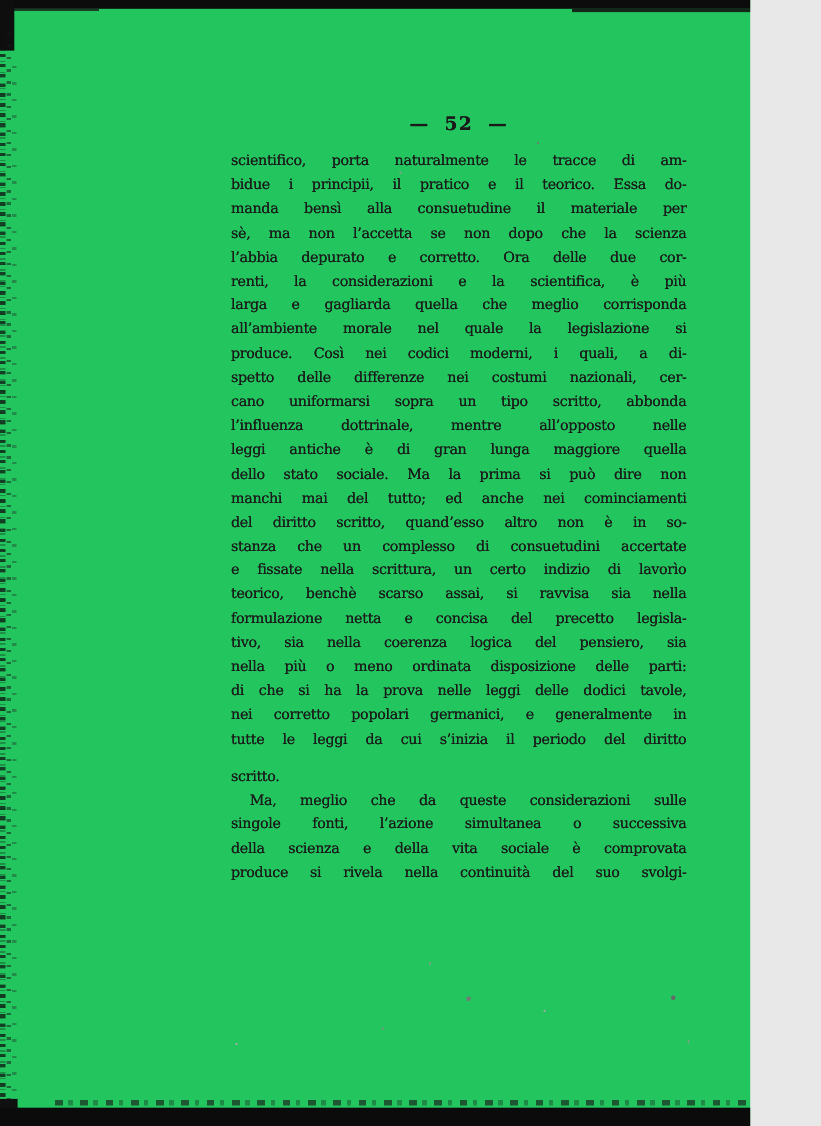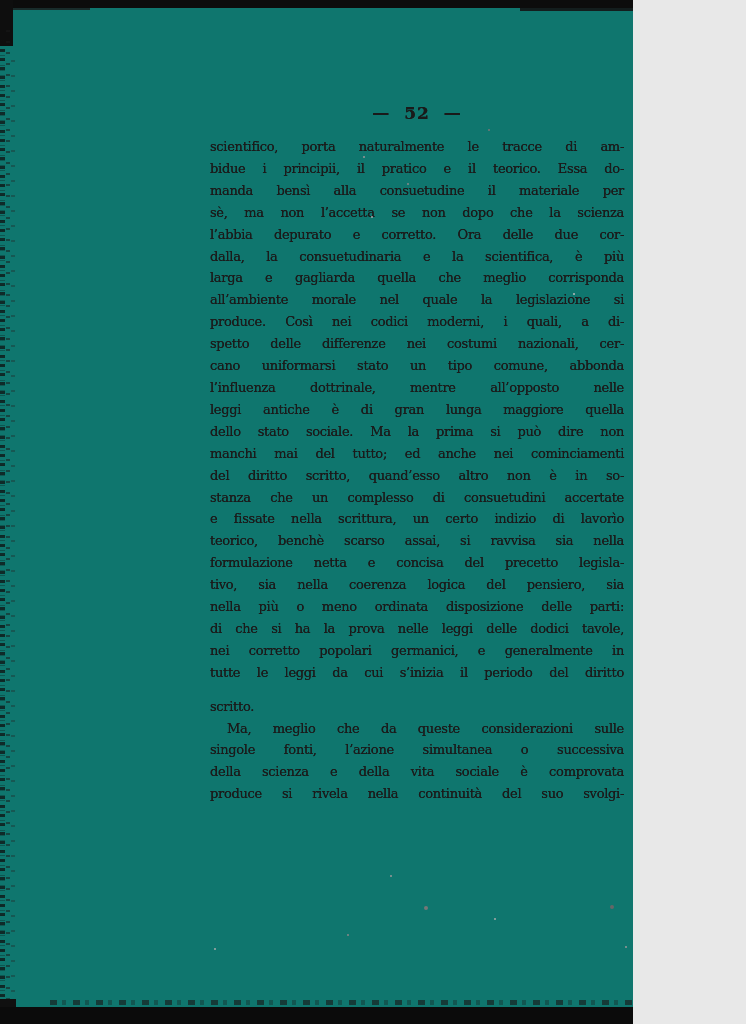--- a/index.html
+++ b/index.html
@@ -1,20 +1,20 @@
 <!DOCTYPE html>
 <html><head>
 <meta charset="utf-8">
 <style>
   html, body { margin: 0; padding: 0; background: #e8e8e8; }
   .scan-page {
     position: relative;
-    width: 633px;
+    width: 682px;
     height: 1024px;
-    background: #0f766e;
+    background: #22c55e;
     overflow: hidden;
     font-family: "DejaVu Serif", serif;
     color: #1b1b1b;
   }
 
   
   .edge-top {
     position: absolute; left: 0; top: 0; width: 746px; height: 8px;
     background: #0c0c0c;
   }
@@ -115,26 +115,26 @@
 <div class="scan-page">
 
   <div class="page-number">— 52 —</div>
 
   <div class="text-block">
     <div class="line">scientifico, porta naturalmente le tracce di am-</div>
     <div class="line">bidue i principii, il pratico e il teorico. Essa do-</div>
     <div class="line">manda bensì alla consuetudine il materiale per</div>
     <div class="line">sè, ma non l’accetta se non dopo che la scienza</div>
     <div class="line">l’abbia depurato e corretto. Ora delle due cor-</div>
-    <div class="line">dalla, la consuetudinaria e la scientifica, è più</div>
+    <div class="line">renti, la considerazioni e la scientifica, è più</div>
     <div class="line">larga e gagliarda quella che meglio corrisponda</div>
     <div class="line">all’ambiente morale nel quale la legislazione si</div>
     <div class="line">produce. Così nei codici moderni, i quali, a di-</div>
     <div class="line">spetto delle differenze nei costumi nazionali, cer-</div>
-    <div class="line">cano uniformarsi stato un tipo comune, abbonda</div>
+    <div class="line">cano uniformarsi sopra un tipo scritto, abbonda</div>
     <div class="line">l’influenza dottrinale, mentre all’opposto nelle</div>
     <div class="line">leggi antiche è di gran lunga maggiore quella</div>
     <div class="line">dello stato sociale. Ma la prima si può dire non</div>
     <div class="line">manchi mai del tutto; ed anche nei cominciamenti</div>
     <div class="line">del diritto scritto, quand’esso altro non è in so-</div>
     <div class="line">stanza che un complesso di consuetudini accertate</div>
     <div class="line">e fissate nella scrittura, un certo indizio di lavorìo</div>
     <div class="line">teorico, benchè scarso assai, si ravvisa sia nella</div>
     <div class="line">formulazione netta e concisa del precetto legisla-</div>
     <div class="line">tivo, sia nella coerenza logica del pensiero, sia</div>

